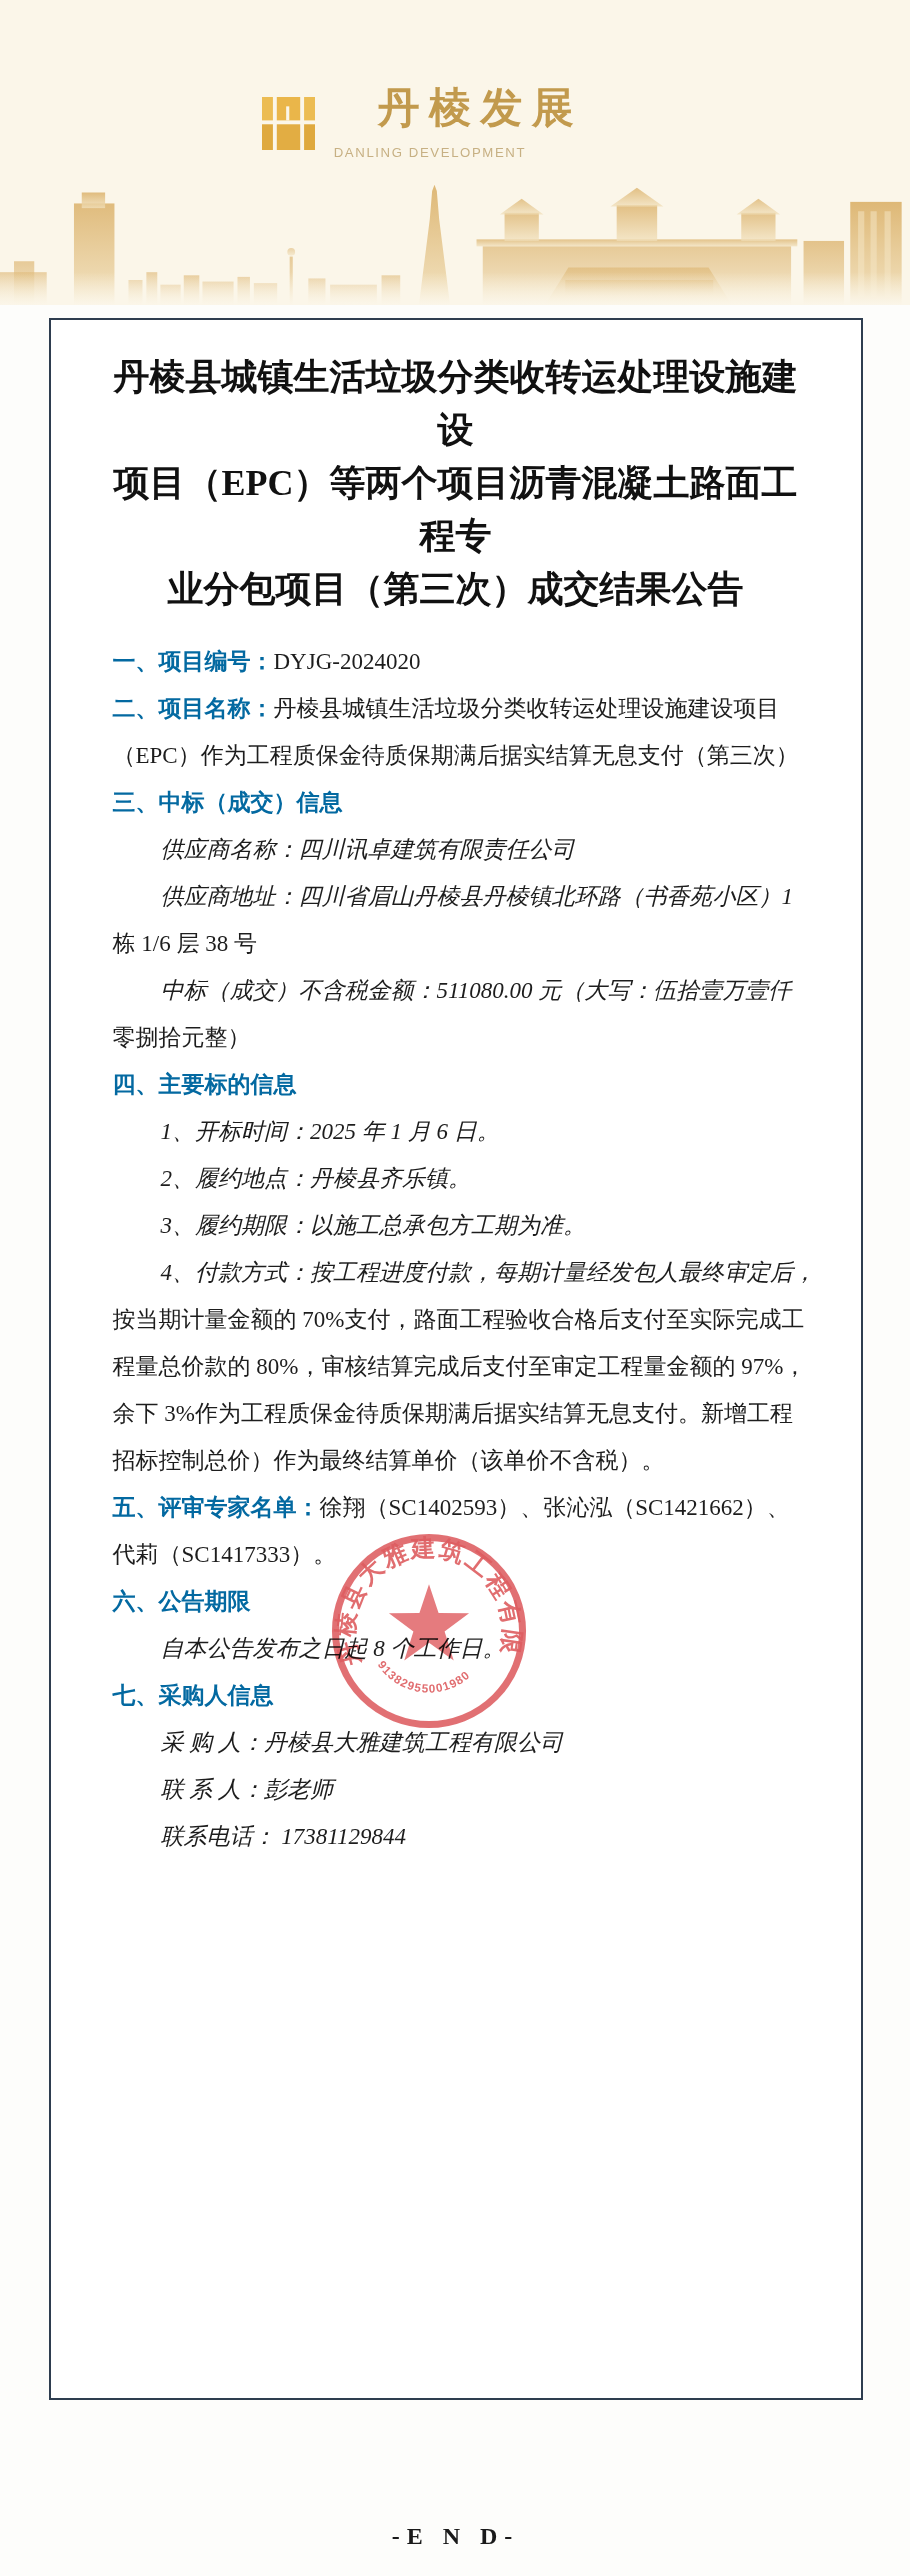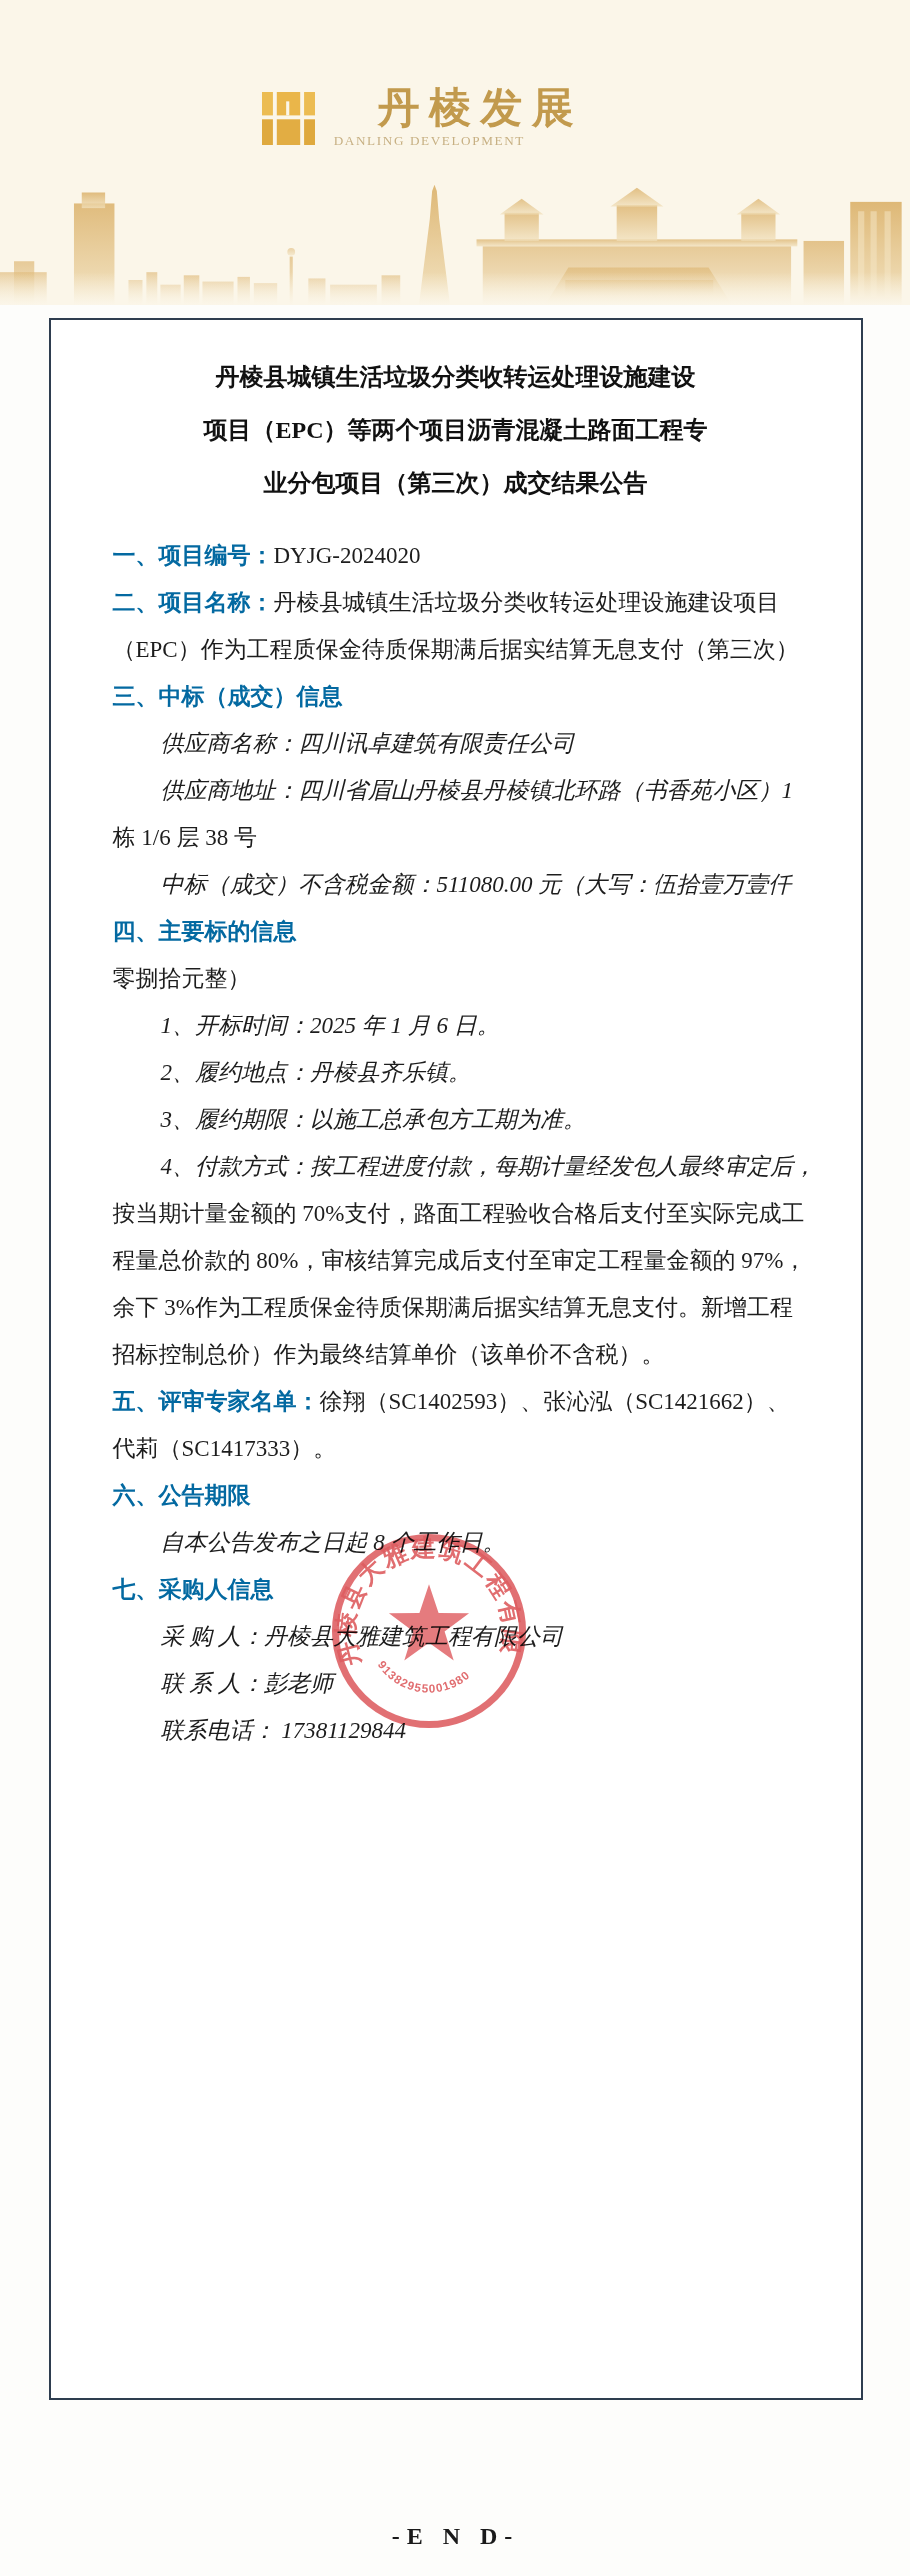--- a/index.html
+++ b/index.html
@@ -4,28 +4,28 @@
 <style>
   html,body{margin:0;padding:0;background:#fdfdfb;}
   body{width:911px;font-family:"Liberation Serif",serif;color:#1d1d1d;}
 
   
   .header{position:relative;width:911px;height:305px;background:#fbf6e9;overflow:hidden;}
   .logo-row{position:absolute;top:87px;left:0;width:100%;display:flex;justify-content:center;}
   .logo-inner{display:flex;align-items:center;transform:translateX(-33px);}
   .logo-icon{width:53px;height:53px;margin-right:18.7px;flex:0 0 auto;}
   .logo-text{font-size:42px;font-weight:bold;color:#c29a4d;letter-spacing:9.3px;line-height:1;font-family:"Liberation Serif",serif;margin-left:44px;}
-  .logo-sub{font-size:13.2px;letter-spacing:1.6px;color:#c7b083;margin-top:4px;font-family:Liberation Serif, serif;}
+  .logo-sub{font-size:13.2px;letter-spacing:1.6px;color:#c7b083;margin-top:16px;font-family:Liberation Sans, sans-serif;}
   .skyline{position:absolute;left:0;bottom:0;width:911px;height:125px;display:block;}
 
   
   .card{position:relative;width:811px;margin:12.5px auto 0;background:#ffffff;
         border:2.3px solid #2e3d4f;box-sizing:content-box;
         padding:28px 62px 0;width:686px;min-height:2050px;}
-  .doc-title{font-size:24px;line-height:53px;font-weight:bold;text-align:center;color:#111;margin-top:3.1px;
+  .doc-title{font-size:36px;line-height:53px;font-weight:bold;text-align:center;color:#111;margin-top:3.1px;
              font-family:"Liberation Serif",serif;}
   .content{margin-top:22px;}
   .ln{font-size:23px;line-height:47px;color:#1d1d1d;white-space:nowrap;}
   .ln.ind{text-indent:48px;font-style:italic;}
   .bd{font-family:"Liberation Sans",sans-serif;font-weight:bold;color:#0369a1;}
   .rg{font-family:"Liberation Serif",serif;}
 
   
   .stamp{position:absolute;left:272px;top:1205px;width:212px;height:212px;
          opacity:.9;mix-blend-mode:multiply;pointer-events:none;}
@@ -115,22 +115,22 @@
 
   <div class="content">
     <div class="ln"><span class="bd">一、项目编号：</span><span class="rg">DYJG-2024020</span></div>
     <div class="ln"><span class="bd">二、项目名称：</span><span class="rg">丹棱县城镇生活垃圾分类收转运处理设施建设项目</span></div>
     <div class="ln"><span class="rg">（EPC）作为工程质保金待质保期满后据实结算无息支付（第三次）</span></div>
     <div class="ln"><span class="bd">三、中标（成交）信息</span></div>
     <div class="ln ind"><span class="rg">供应商名称：四川讯卓建筑有限责任公司</span></div>
     <div class="ln ind"><span class="rg">供应商地址：四川省眉山丹棱县丹棱镇北环路（书香苑小区）1</span></div>
     <div class="ln"><span class="rg">栋 1/6 层 38 号</span></div>
     <div class="ln ind"><span class="rg">中标（成交）不含税金额：511080.00 元（大写：伍拾壹万壹仟</span></div>
+    <div class="ln"><span class="rg">零捌拾元整）</span></div>
     <div class="ln"><span class="bd">四、主要标的信息</span></div>
-    <div class="ln"><span class="rg">零捌拾元整）</span></div>
     <div class="ln ind"><span class="rg">1、开标时间：2025 年 1 月 6 日。</span></div>
     <div class="ln ind"><span class="rg">2、履约地点：丹棱县齐乐镇。</span></div>
     <div class="ln ind"><span class="rg">3、履约期限：以施工总承包方工期为准。</span></div>
     <div class="ln ind"><span class="rg">4、付款方式：按工程进度付款，每期计量经发包人最终审定后，</span></div>
     <div class="ln"><span class="rg">按当期计量金额的 70%支付，路面工程验收合格后支付至实际完成工</span></div>
     <div class="ln"><span class="rg">程量总价款的 80%，审核结算完成后支付至审定工程量金额的 97%，</span></div>
     <div class="ln"><span class="rg">余下 3%作为工程质保金待质保期满后据实结算无息支付。新增工程</span></div>
     <div class="ln"><span class="rg">招标控制总价）作为最终结算单价（该单价不含税）。</span></div>
     <div class="ln"><span class="bd">五、评审专家名单：</span><span class="rg">徐翔（SC1402593）、张沁泓（SC1421662）、</span></div>
     <div class="ln"><span class="rg">代莉（SC1417333）。</span></div>

